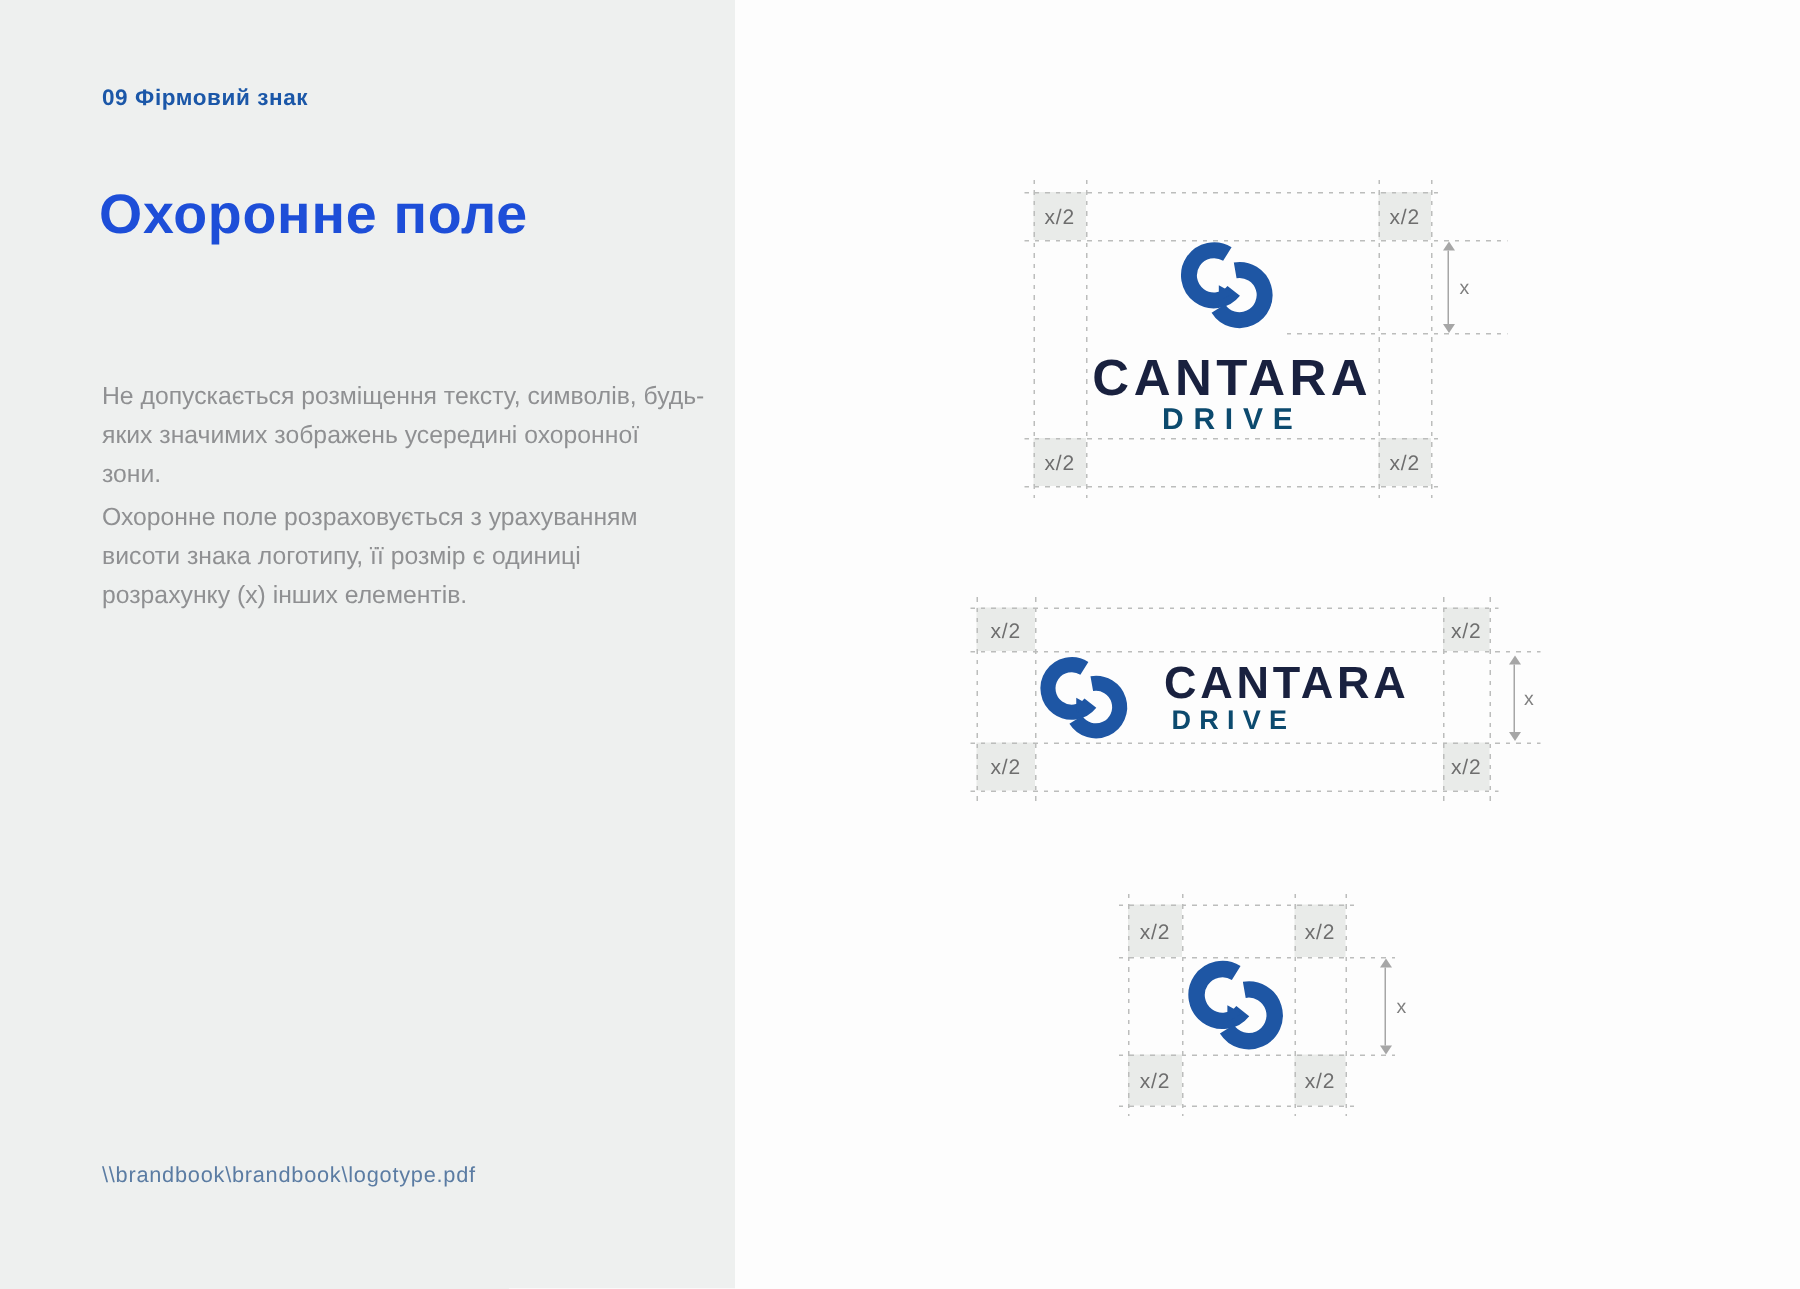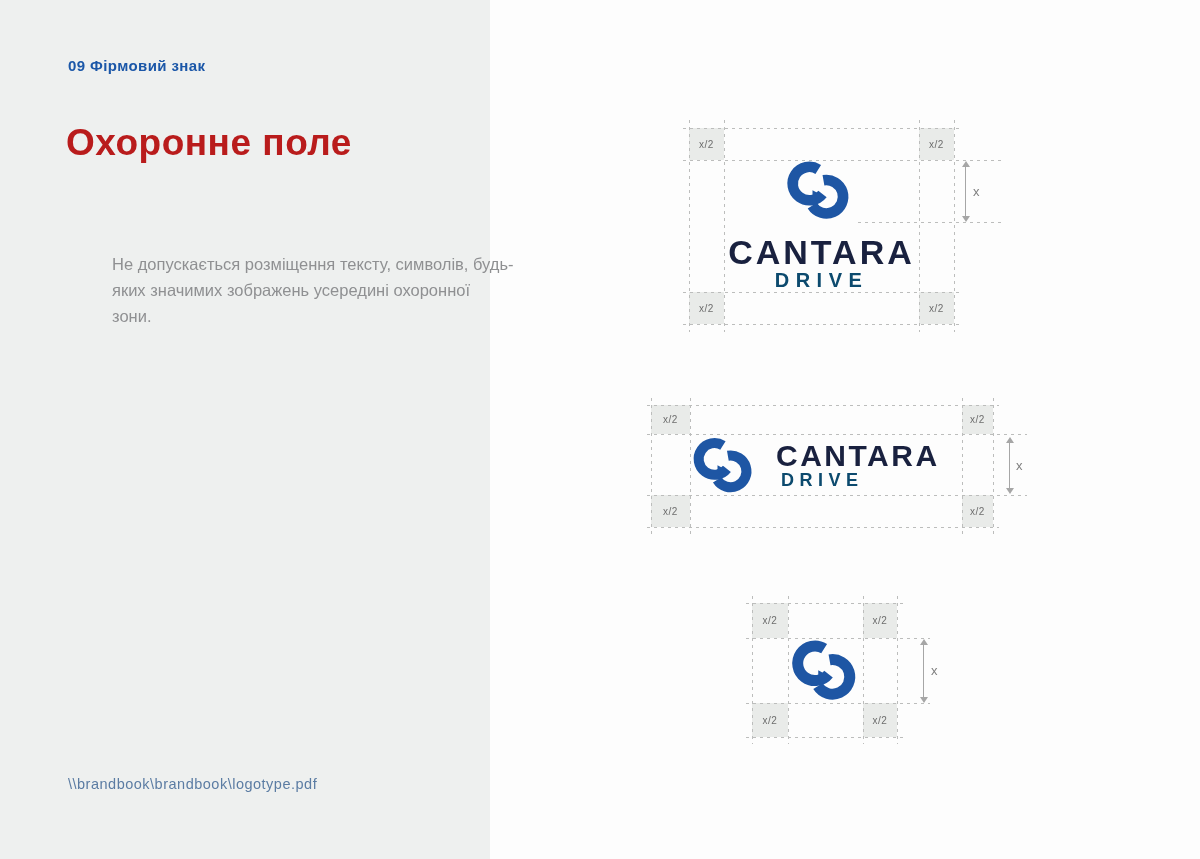--- a/index.html
+++ b/index.html
@@ -5,45 +5,46 @@
   html,body{margin:0;padding:0;}
   body{
     width:1200px;height:859px;position:relative;overflow:hidden;
     background:#fdfdfd;
     font-family:"Liberation Sans", sans-serif;
   }
   .abs{position:absolute;}
   
   .panel{left:0;top:0;width:490px;height:859px;background:#eef0ef;}
   .section-label{left:68px;top:57px;font-size:15px;font-weight:700;color:#1b57a8;letter-spacing:.4px;}
-  .page-title{left:66px;top:122px;font-size:37px;font-weight:800;color:#b91c1c;letter-spacing:.5px;}
-  .body-copy{left:68px;top:251px;width:402px;font-size:16.5px;line-height:26px;color:#8f9092;margin-left:44px;}
+  .page-title{left:66px;top:122px;font-size:37px;font-weight:800;color:#1d4ed8;letter-spacing:.5px;}
+  .body-copy{left:68px;top:251px;width:402px;font-size:16.5px;line-height:26px;color:#8f9092;}
   .body-copy p{margin:0 0 3px 0;}
   .footer-path{left:68px;top:776px;font-size:14.5px;color:#5b7ca3;letter-spacing:.5px;}
   
   .hd{height:1px;background:repeating-linear-gradient(90deg,#bcbdbc 0 3px,transparent 3px 7px);}
   .vd{width:1px;background:repeating-linear-gradient(180deg,#bcbdbc 0 3px,transparent 3px 7px);}
   .cell{background:#e9ebe9;display:flex;align-items:center;justify-content:center;
-        color:#6e6e6e;font-size:10px;letter-spacing:.5px;}
+        color:#6e6e6e;font-size:14px;letter-spacing:.5px;}
   .dim{display:flex;flex-direction:column;align-items:center;width:9px;}
   .dim-rule{width:1px;flex:1;background:#a6a6a6;}
   .head-up{width:0;height:0;border-left:4px solid transparent;border-right:4px solid transparent;border-bottom:6px solid #a6a6a6;}
   .head-down{width:0;height:0;border-left:4px solid transparent;border-right:4px solid transparent;border-top:6px solid #a6a6a6;}
   .dim-label{font-size:13px;color:#7f7f7f;}
   .wordmark{font-weight:800;color:#19213f;text-align:center;line-height:1;}
   .wordsub{font-weight:700;color:#0c4a6e;text-align:center;line-height:1;}
 </style>
 </head>
 <body>
 
 <div class="abs panel"></div>
 <div class="abs section-label">09 Фірмовий знак</div>
 <div class="abs page-title">Охоронне поле</div>
 <div class="abs body-copy">
   <p>Не допускається розміщення тексту, символів, будь-яких значимих зображень усередині охоронної зони.</p>
+  <p>Охоронне поле розраховується з урахуванням висоти знака логотипу, її розмір є одиниці розрахунку (х) інших елементів.</p>
 </div>
 <div class="abs footer-path">\\brandbook\brandbook\logotype.pdf</div>
 
 <div>
 
   <div class="abs cell" style="left:689px;top:128px;width:35px;height:32px;">
       <span>x/2</span>
     </div>
   <div class="abs cell" style="left:919px;top:128px;width:35px;height:32px;">
       <span>x/2</span>

